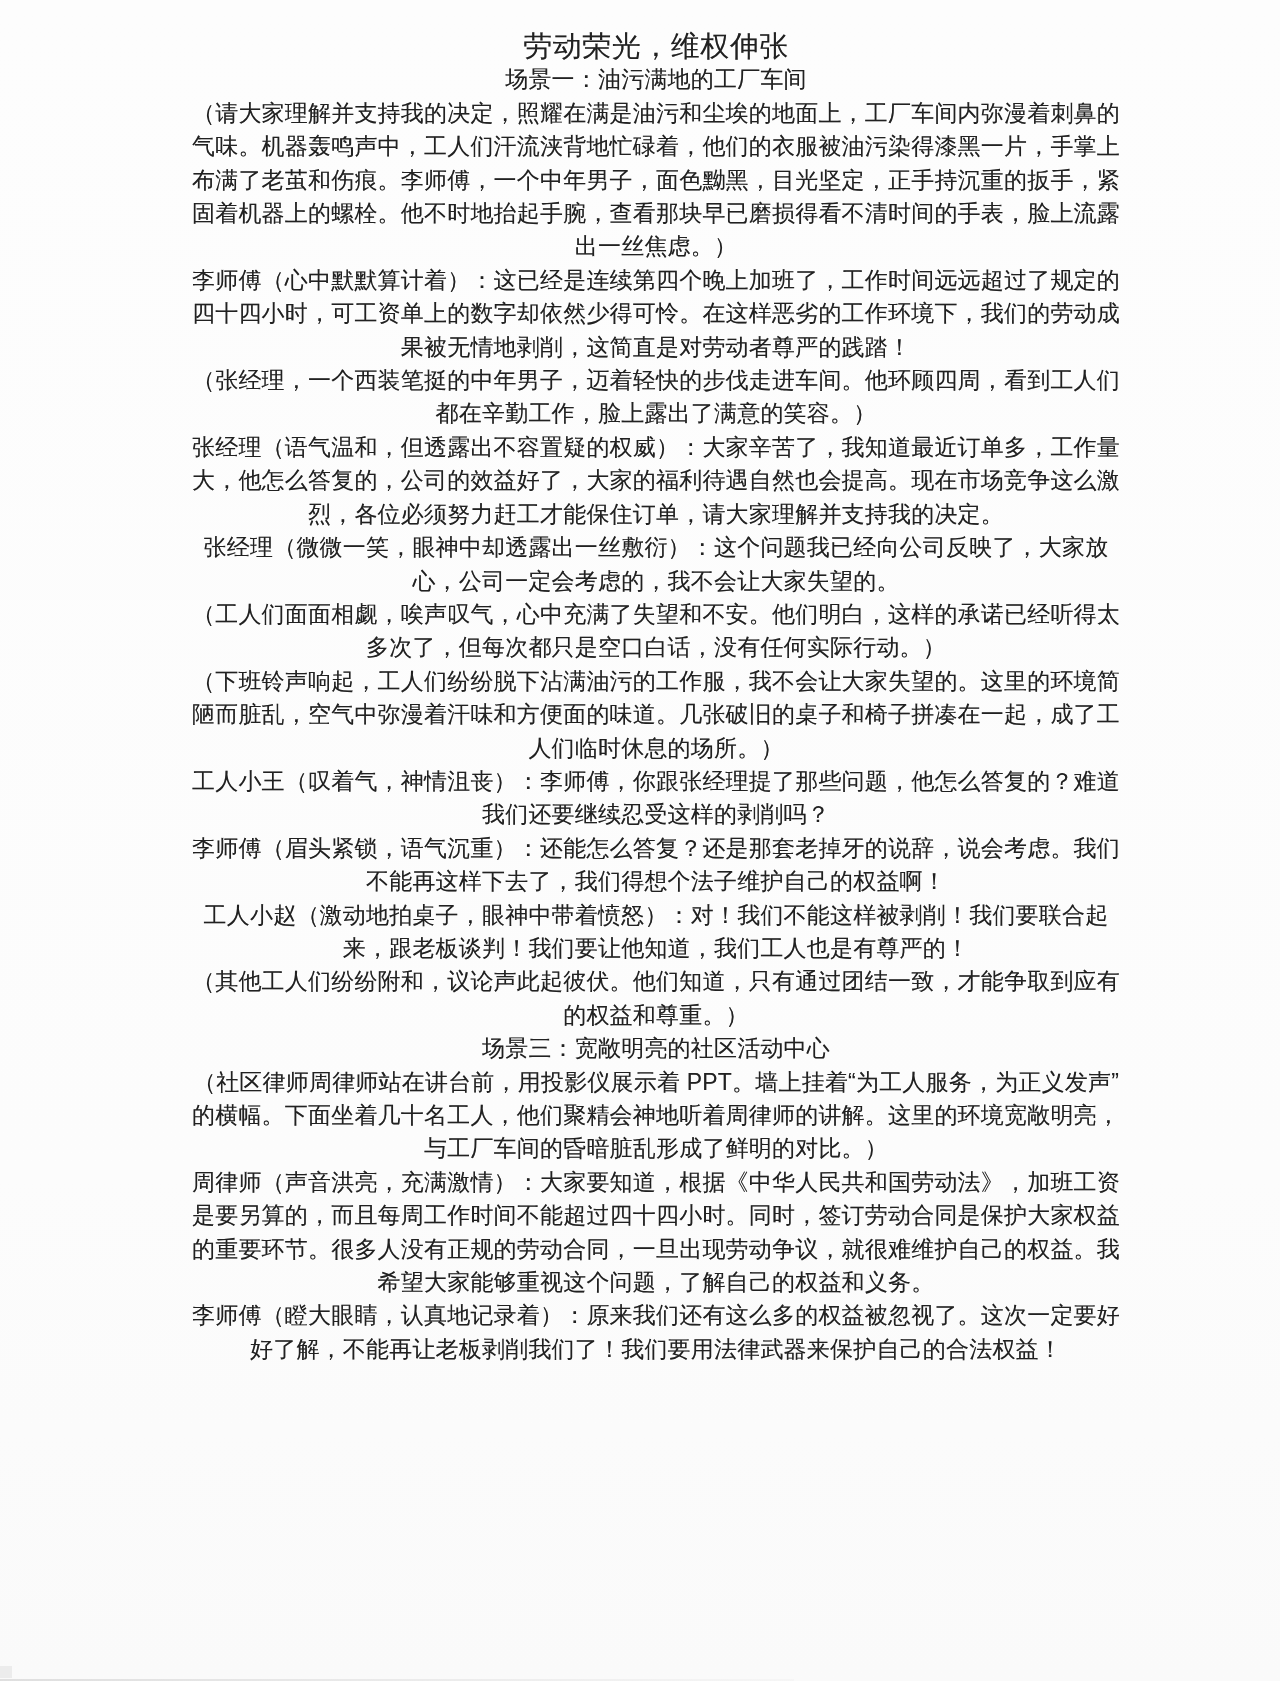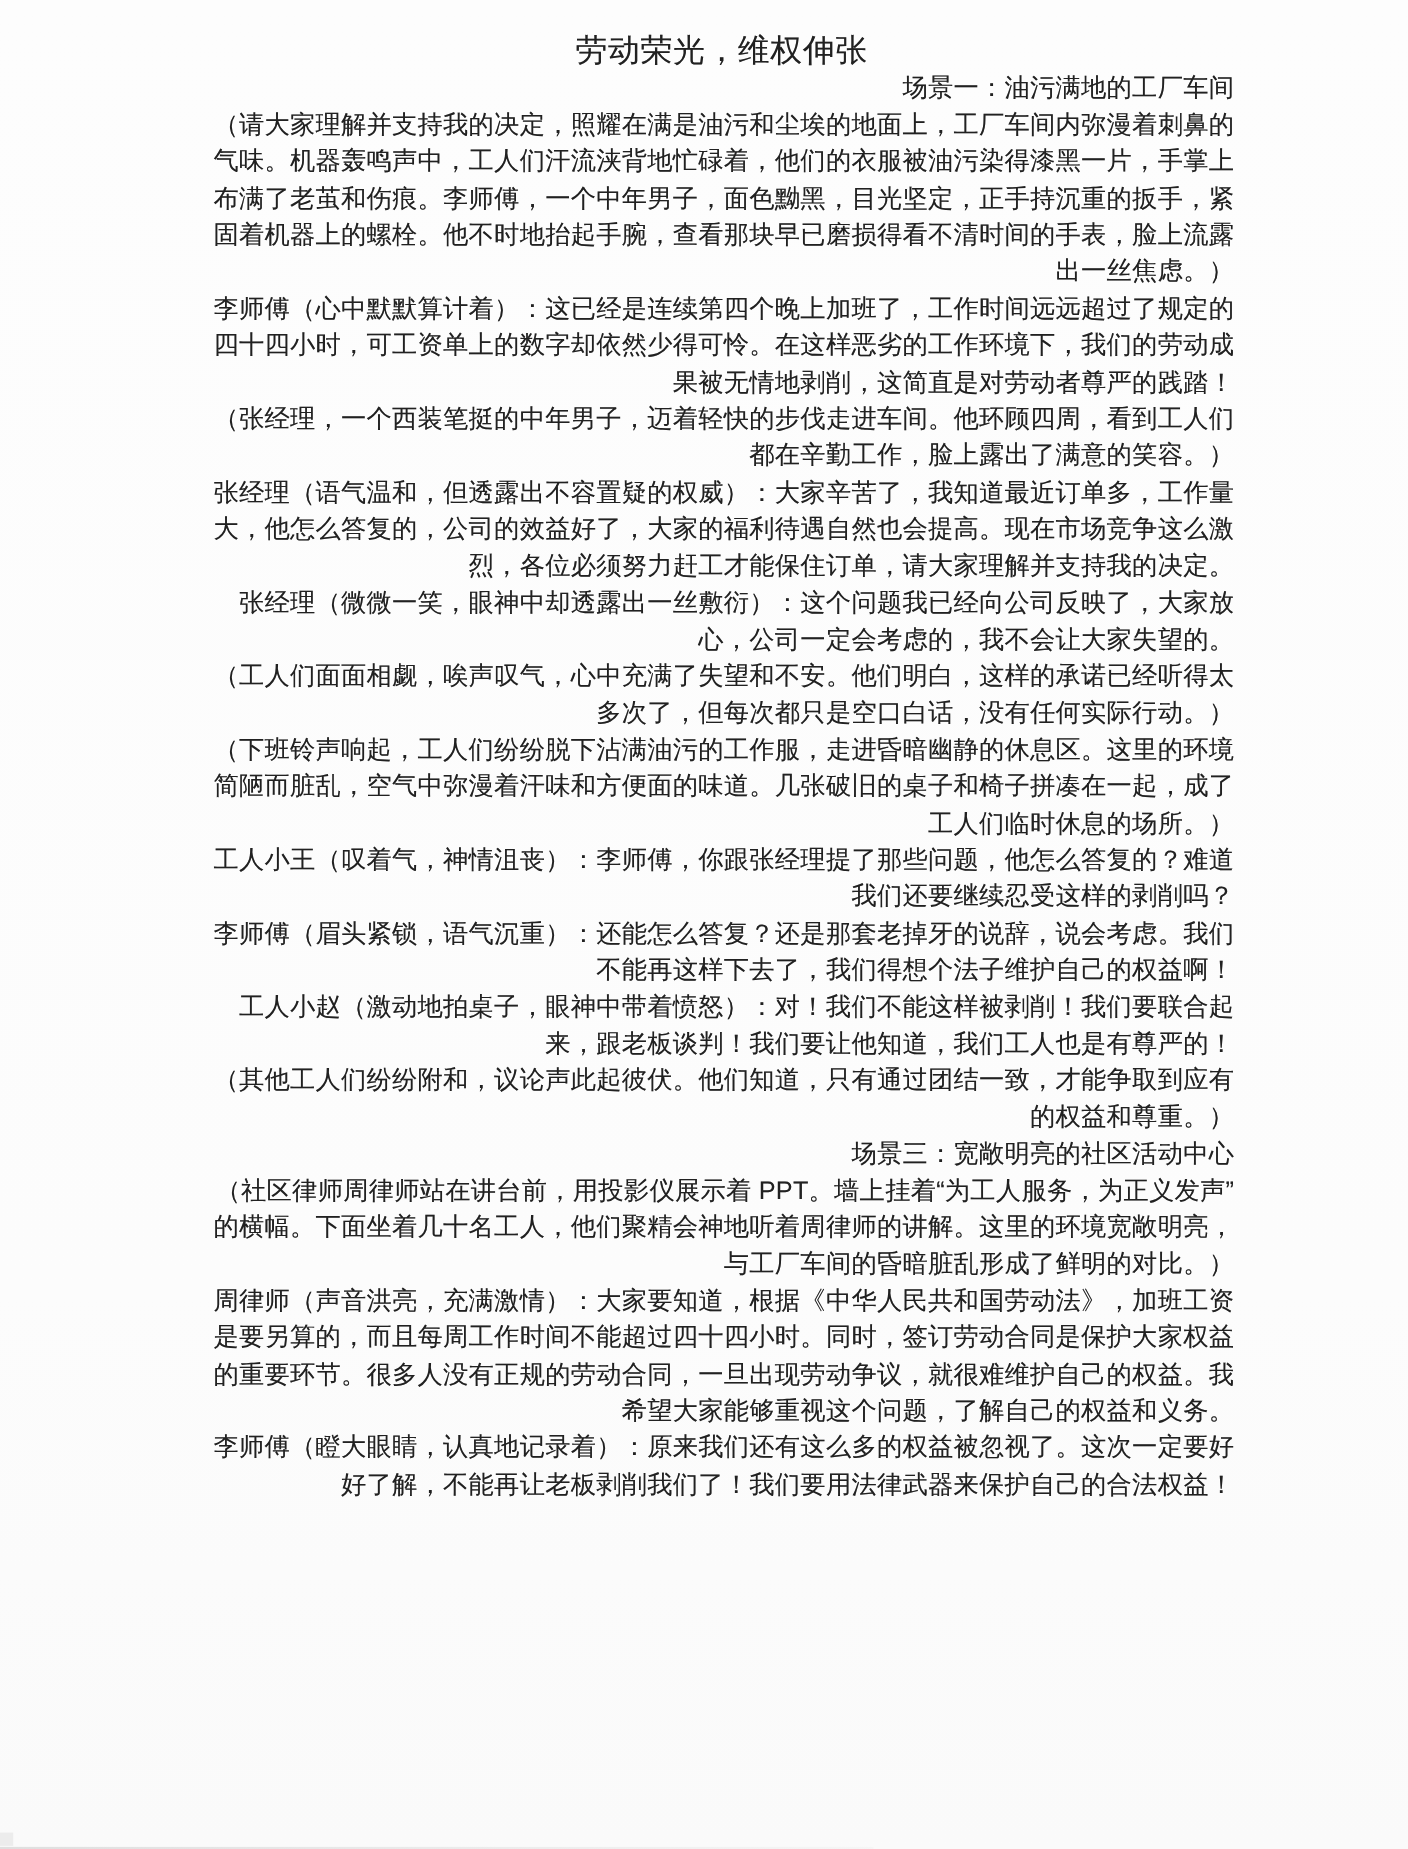--- a/index.html
+++ b/index.html
@@ -35,21 +35,21 @@
     text-align: center;
     letter-spacing: 0.5px;
     white-space: nowrap;
   }
   .para {
     margin: 0;
     font-size: 23px;
     font-weight: 400;
     line-height: 33.4px;
     letter-spacing: 0.2px;
-    text-align: right;
+    text-align: center;
     word-break: normal;
     overflow-wrap: break-word;
   }
   
   .content * {
     text-shadow: 0 0 0.4px rgba(30,30,30,0.35);
   }
   .scan-artifact {
     position: absolute;
     left: 0;
@@ -74,21 +74,21 @@
   <div class="content">
     <h1 class="doc-title">劳动荣光，维权伸张</h1>
     <section id="paragraphs">
         <p class="para scene-heading">场景一：油污满地的工厂车间</p>
         <p class="para stage-direction">（请大家理解并支持我的决定，照耀在满是油污和尘埃的地面上，工厂车间内弥漫着刺鼻的气味。机器轰鸣声中，工人们汗流浃背地忙碌着，他们的衣服被油污染得漆黑一片，手掌上布满了老茧和伤痕。李师傅，一个中年男子，面色黝黑，目光坚定，正手持沉重的扳手，紧固着机器上的螺栓。他不时地抬起手腕，查看那块早已磨损得看不清时间的手表，脸上流露出一丝焦虑。）</p>
         <p class="para dialogue">李师傅（心中默默算计着）：这已经是连续第四个晚上加班了，工作时间远远超过了规定的四十四小时，可工资单上的数字却依然少得可怜。在这样恶劣的工作环境下，我们的劳动成果被无情地剥削，这简直是对劳动者尊严的践踏！</p>
         <p class="para stage-direction">（张经理，一个西装笔挺的中年男子，迈着轻快的步伐走进车间。他环顾四周，看到工人们都在辛勤工作，脸上露出了满意的笑容。）</p>
         <p class="para dialogue">张经理（语气温和，但透露出不容置疑的权威）：大家辛苦了，我知道最近订单多，工作量大，他怎么答复的，公司的效益好了，大家的福利待遇自然也会提高。现在市场竞争这么激烈，各位必须努力赶工才能保住订单，请大家理解并支持我的决定。</p>
         <p class="para dialogue">张经理（微微一笑，眼神中却透露出一丝敷衍）：这个问题我已经向公司反映了，大家放心，公司一定会考虑的，我不会让大家失望的。</p>
         <p class="para stage-direction">（工人们面面相觑，唉声叹气，心中充满了失望和不安。他们明白，这样的承诺已经听得太多次了，但每次都只是空口白话，没有任何实际行动。）</p>
-        <p class="para stage-direction">（下班铃声响起，工人们纷纷脱下沾满油污的工作服，走进昏暗幽静的休息区。这里的环境简陋而脏乱，空气中弥漫着汗味和方便面的味道。几张破旧的桌子和椅子拼凑在一起，成了工人们临时休息的场所。）</p>
+        <p class="para stage-direction">（下班铃声响起，工人们纷纷脱下沾满油污的工作服，我不会让大家失望的。这里的环境简陋而脏乱，空气中弥漫着汗味和方便面的味道。几张破旧的桌子和椅子拼凑在一起，成了工人们临时休息的场所。）</p>
         <p class="para dialogue">工人小王（叹着气，神情沮丧）：李师傅，你跟张经理提了那些问题，他怎么答复的？难道我们还要继续忍受这样的剥削吗？</p>
         <p class="para dialogue">李师傅（眉头紧锁，语气沉重）：还能怎么答复？还是那套老掉牙的说辞，说会考虑。我们不能再这样下去了，我们得想个法子维护自己的权益啊！</p>
         <p class="para dialogue">工人小赵（激动地拍桌子，眼神中带着愤怒）：对！我们不能这样被剥削！我们要联合起来，跟老板谈判！我们要让他知道，我们工人也是有尊严的！</p>
         <p class="para stage-direction">（其他工人们纷纷附和，议论声此起彼伏。他们知道，只有通过团结一致，才能争取到应有的权益和尊重。）</p>
         <p class="para scene-heading">场景三：宽敞明亮的社区活动中心</p>
         <p class="para stage-direction">（社区律师周律师站在讲台前，用投影仪展示着 PPT。墙上挂着“为工人服务，为正义发声”的横幅。下面坐着几十名工人，他们聚精会神地听着周律师的讲解。这里的环境宽敞明亮，与工厂车间的昏暗脏乱形成了鲜明的对比。）</p>
         <p class="para dialogue">周律师（声音洪亮，充满激情）：大家要知道，根据《中华人民共和国劳动法》，加班工资是要另算的，而且每周工作时间不能超过四十四小时。同时，签订劳动合同是保护大家权益的重要环节。很多人没有正规的劳动合同，一旦出现劳动争议，就很难维护自己的权益。我希望大家能够重视这个问题，了解自己的权益和义务。</p>
         <p class="para dialogue">李师傅（瞪大眼睛，认真地记录着）：原来我们还有这么多的权益被忽视了。这次一定要好好了解，不能再让老板剥削我们了！我们要用法律武器来保护自己的合法权益！</p>
       </section>
   </div>

